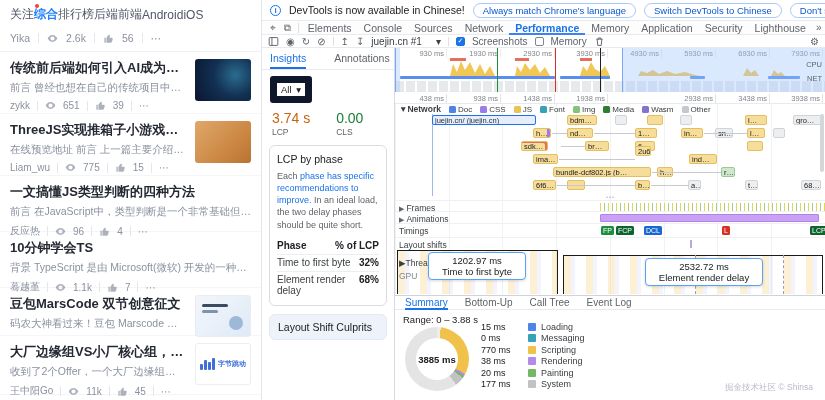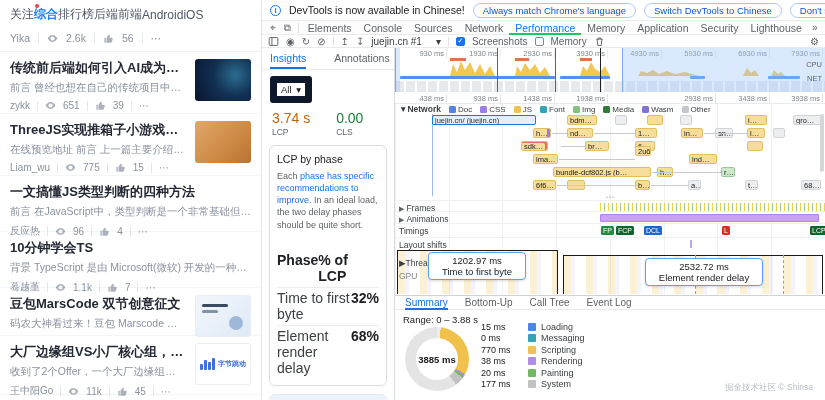--- a/index.html
+++ b/index.html
@@ -37,21 +37,21 @@
 
 .dt{position:relative;width:563px;height:400px;background:#fff;font-size:11px;color:#3c4043}
 .ibar{position:absolute;left:0;top:0;right:0;height:21px;display:flex;align-items:center;gap:8px;padding:0 8px;border-bottom:1px solid #e8eaed;background:#fff;white-space:nowrap}
 .iinfo{width:11px;height:11px;border-radius:50%;border:1px solid #1a73e8;color:#1a73e8;font-size:8px;line-height:10px;text-align:center;font-weight:bold;flex:none}
 .ibar .msg{font-size:10.5px;color:#202124}
 .pill{border:1px solid #a8c7fa;color:#0b57d0;border-radius:999px;padding:1px 9px;font-size:9.5px;cursor:pointer;background:#fff;flex:none}
 .tbar{position:absolute;left:0;top:21px;right:0;height:14px;display:flex;align-items:center;gap:0;padding:0 4px;border-bottom:1px solid #e8eaed;background:#fdfdfd;font-size:10.5px;color:#5f6368;white-space:nowrap}
 .tbar .tico{padding:0 4px;cursor:pointer;font-size:10px}
 .tbar .vd{border-left:1px solid #e0e0e0;height:10px;margin:0 3px}
 .dtab{padding:0 6px;height:14px;line-height:14px;cursor:pointer}
-.dtab.act{color:#1a73e8;border-bottom:2px solid #22c55e;font-weight:normal}
+.dtab.act{color:#1a73e8;border-bottom:2px solid #3b82f6;font-weight:bold}
 .tool{position:absolute;left:0;top:35px;right:0;height:13px;display:flex;align-items:center;gap:7px;padding:0 6px;border-bottom:1px solid #e8eaed;background:#fff;font-size:10px;color:#5f6368;white-space:nowrap}
 .tool .g{cursor:pointer;font-size:10px}
 .cb{width:9px;height:9px;border:1px solid #80868b;border-radius:2px;display:inline-flex;align-items:center;justify-content:center;background:#fff}
 .cb.on{background:#1a73e8;border-color:#1a73e8;color:#fff;font-size:7px}
 .tool .sel{display:flex;align-items:center;gap:14px;color:#3c4043;cursor:pointer}
 .tool .grr{margin-left:auto}
 svg.ti{width:11px;height:11px;stroke:#5f6368;fill:none;stroke-width:1.2}
 
 
 .side{position:absolute;left:0;top:48px;bottom:0;width:133px;border-right:1px solid #d7dade;background:#fff;overflow:hidden}
@@ -61,21 +61,21 @@
 .filter{margin:6px 8px 2px;width:42px;border:7px solid #0f172a;border-radius:3px;font-size:9.5px;color:#202124;padding:1px 4px;display:flex;justify-content:space-between;align-items:center;cursor:pointer}
 .mets{display:flex;gap:26px;padding:5px 10px 6px}
 .met .v{font-size:14px}
 .met .v.o{color:#c5640a}
 .met .v.g{color:#188038}
 .met .l{font-size:8.5px;color:#5f6368;margin-top:1px}
 .card{margin:2px 7px;border:1px solid #dadce0;border-radius:6px;padding:7px 7px 6px;background:#fff}
 .card .ct{font-size:10.5px;color:#202124;margin-bottom:5px}
 .card .cb2{font-size:9px;line-height:1.35;color:#5f6368}
 .card .lnk{color:#1a73e8}
-.ptab{margin-top:19px;font-size:14px}
+.ptab{margin-top:7px;font-size:10px}
 .ptab .hr,.ptab .rr{display:flex;justify-content:space-between;padding:2.5px 0;border-top:1px solid #eceff1}
 .ptab .hr{font-weight:bold;color:#202124;border-top:none}
 .ptab .rr b{color:#202124}
 .culp{margin:8px 7px;background:#eef2fa;border:1px solid #e3e9f5;border-radius:6px;padding:6px 8px;font-size:10.5px;color:#202124}
 
 
 .tl{position:absolute;left:133px;top:48px;width:430px;height:247px;overflow:hidden;background:#fff}
 .ov{position:absolute;left:0;top:0;width:430px;height:44px;border-bottom:1px solid #e8eaed;background:#fff}
 .ovt{position:absolute;left:0;top:0;height:10px;font-size:7.5px;color:#80868b}
 .ovt span{position:absolute;top:1px;text-align:right;border-right:1px solid #ececec;padding-right:2px}

